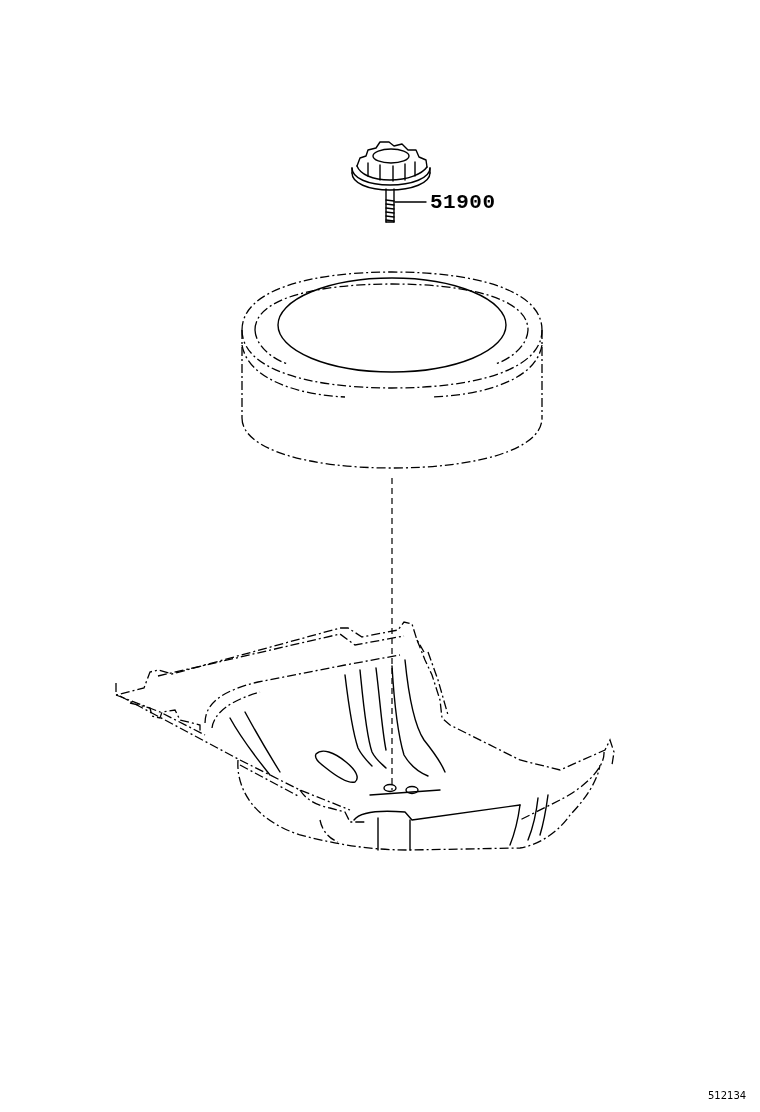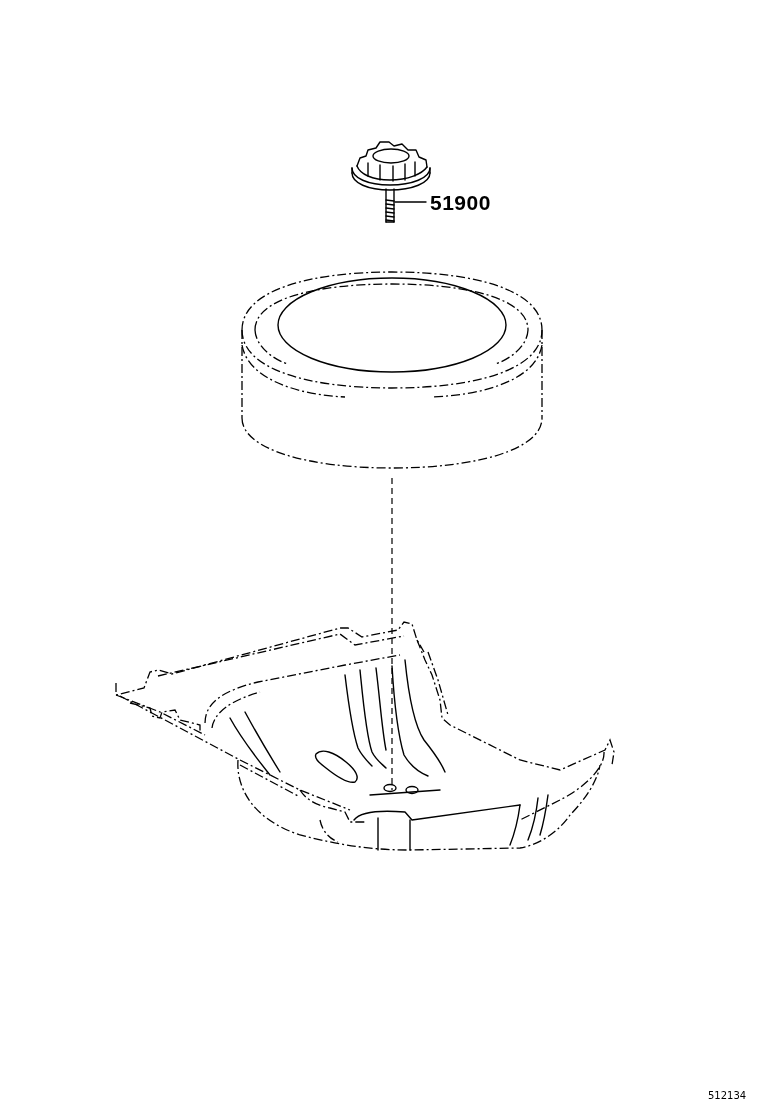--- a/index.html
+++ b/index.html
@@ -2,21 +2,21 @@
 <html><head>
   <meta charset="utf-8">
   <style>
     html, body { margin: 0; padding: 0; background: #ffffff; }
     body { width: 760px; height: 1112px; position: relative; overflow: hidden; font-family: "DejaVu Sans Mono", monospace; }
     #diagram { position: absolute; left: 0; top: 0; width: 760px; height: 1112px; }
     .ln { fill: none; stroke: #000; stroke-width: 1.4; stroke-linecap: round; stroke-linejoin: round; }
     .dash { fill: none; stroke: #000; stroke-width: 1.3; stroke-dasharray: 9 3 2 3; }
     .phantom { fill: none; stroke: #000; stroke-width: 1.2; stroke-dasharray: 6 4; }
     .callout {
-      position: absolute; font-family: Liberation Sans, sans-serif; font-weight: bold;
+      position: absolute; font-family: Liberation Mono, monospace; font-weight: bold;
       font-size: 21px; color: #000; letter-spacing: 0.5px; line-height: 1;
     }
     .figno {
       position: absolute; font-family: "DejaVu Sans", sans-serif; font-size: 10px; color: #000;
     }
   </style>
 </head>
 <body>
 
 <svg id="diagram" viewBox="0 0 760 1112" xmlns="http://www.w3.org/2000/svg">

